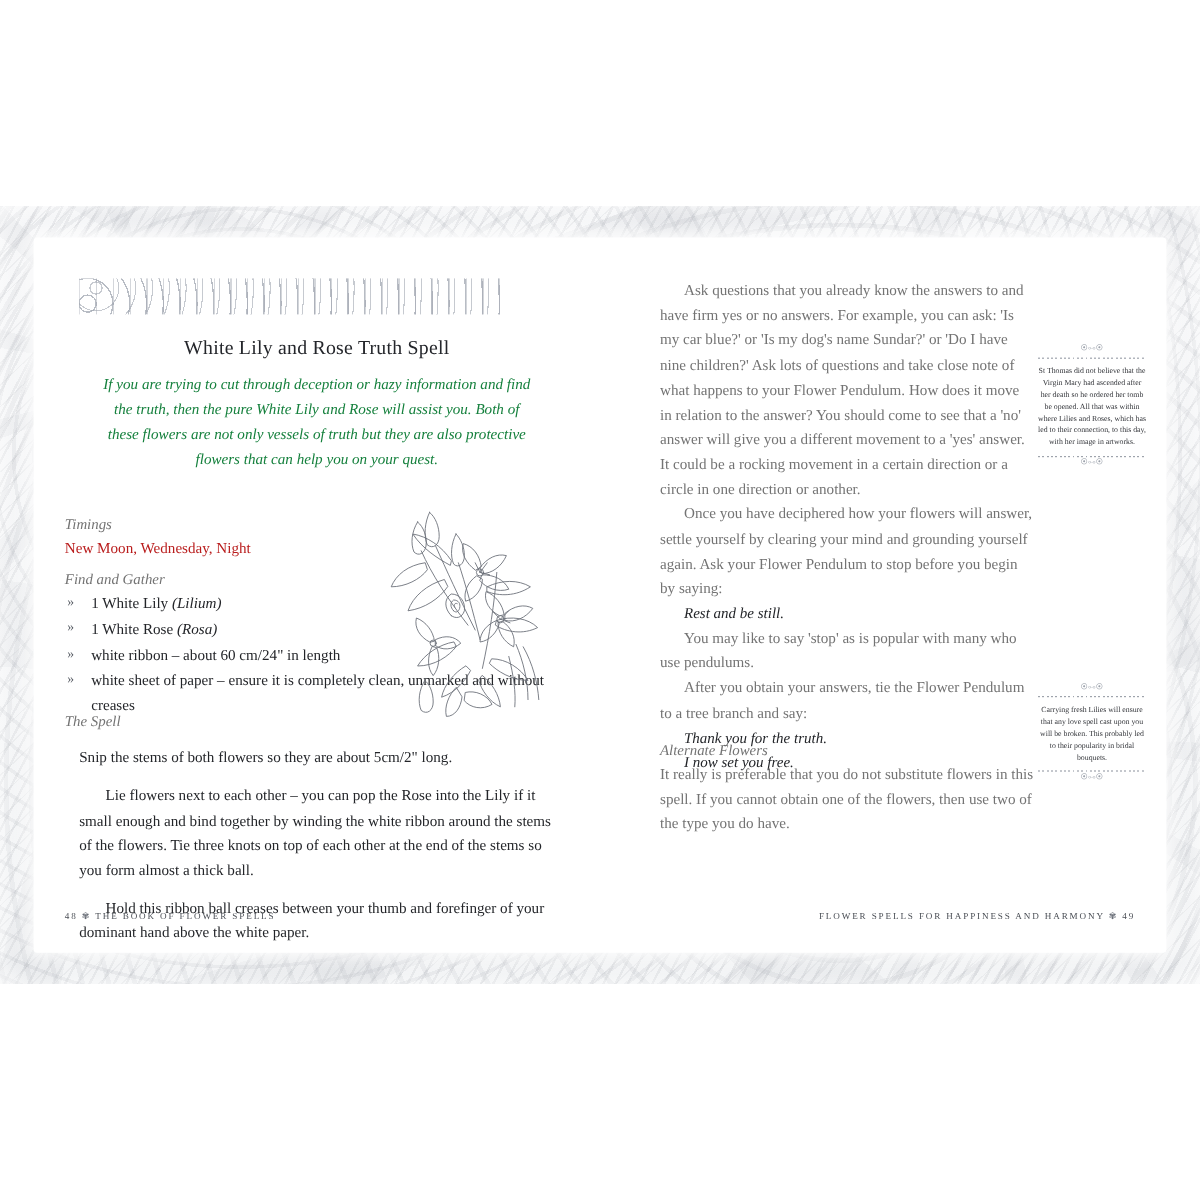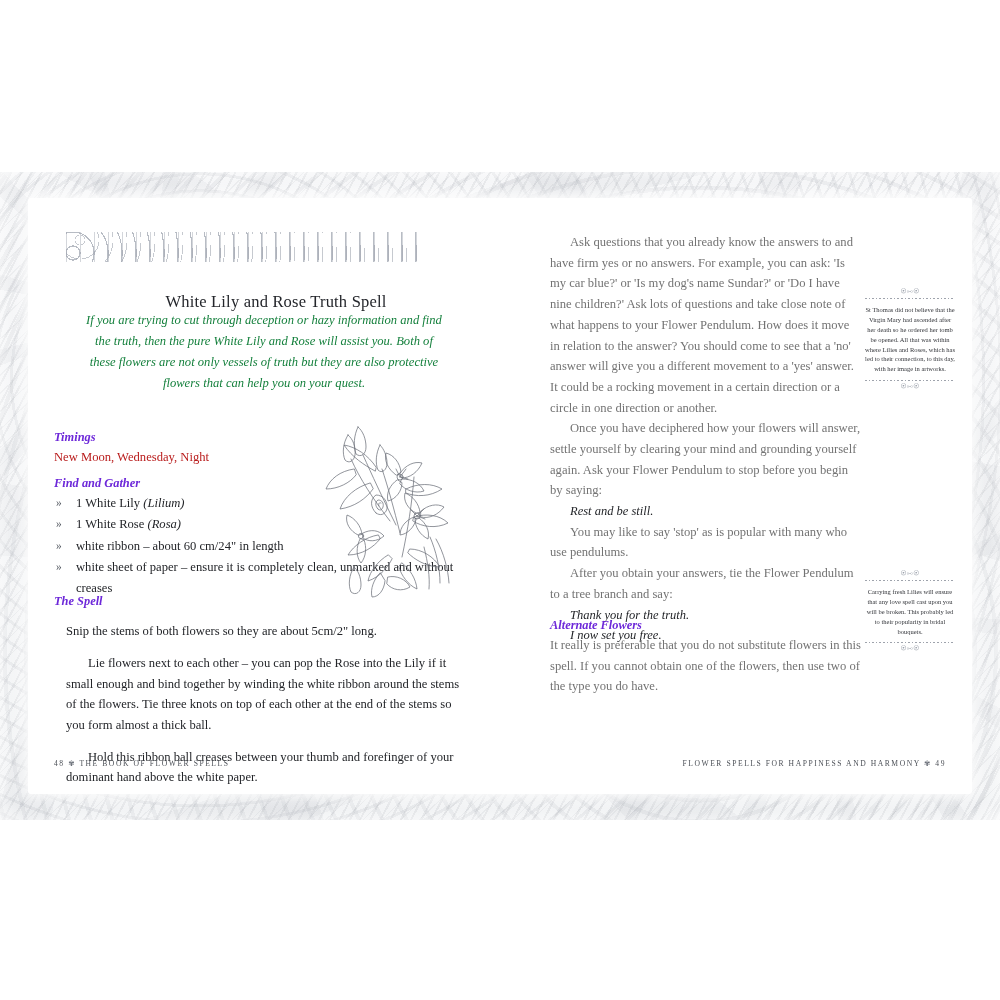--- a/index.html
+++ b/index.html
@@ -51,30 +51,30 @@
   
   .ornament-band{
     position:absolute;left:38px;top:34px;width:352px;height:30px;
     background:
       repeating-radial-gradient(circle at 7px 21px, rgba(150,156,168,.0) 0 6.5px, rgba(150,156,168,.75) 6.5px 7.6px, rgba(255,255,255,0) 7.6px 14px),
       repeating-radial-gradient(circle at 14px 8px, rgba(150,156,168,0) 0 4.6px, rgba(150,156,168,.6) 4.6px 5.5px, rgba(255,255,255,0) 5.5px 14px),
       repeating-linear-gradient(90deg, rgba(150,156,168,.45) 0 1px, rgba(255,255,255,0) 1px 14px);
     opacity:.9;
   }
   h1.spell-title{
-    position:absolute;left:0;top:82px;width:472px;margin:12px;
+    position:absolute;left:0;top:82px;width:472px;margin:0;
     text-align:center;font-weight:400;font-size:16.5px;letter-spacing:.2px;color:#24262b;
   }
   .intro{
     position:absolute;left:58px;top:112px;width:356px;margin:0;
     text-align:center;font-style:italic;font-size:12.6px;line-height:1.68;color:#15803d;
   }
   .lsec{position:absolute;left:26px;width:420px;}
   h2.sub{
-    margin:0 0 2px 0;font-size:12.4px;font-style:italic;font-weight:bold;color:#6d28d9;
+    margin:0 0 2px 0;font-size:12.4px;font-style:italic;font-weight:normal;color:#737373;
   }
   .body-line{font-size:12.6px;line-height:1.62;color:#b91c1c;margin:0;}
   ul.gather{margin:2px 0 0 0;padding:0;list-style:none;}
   ul.gather li{
     position:relative;padding-left:22px;font-size:12.6px;line-height:1.62;color:#232529;margin-bottom:1px;
   }
   ul.gather li .bullet{position:absolute;left:2px;top:0;color:#555a62;font-size:11.5px;}
   .it{font-style:italic;}
   p.para{font-size:12.6px;line-height:1.62;color:#232529;margin:12px;text-indent:22px;}
   p.para.noindent{text-indent:0;}

